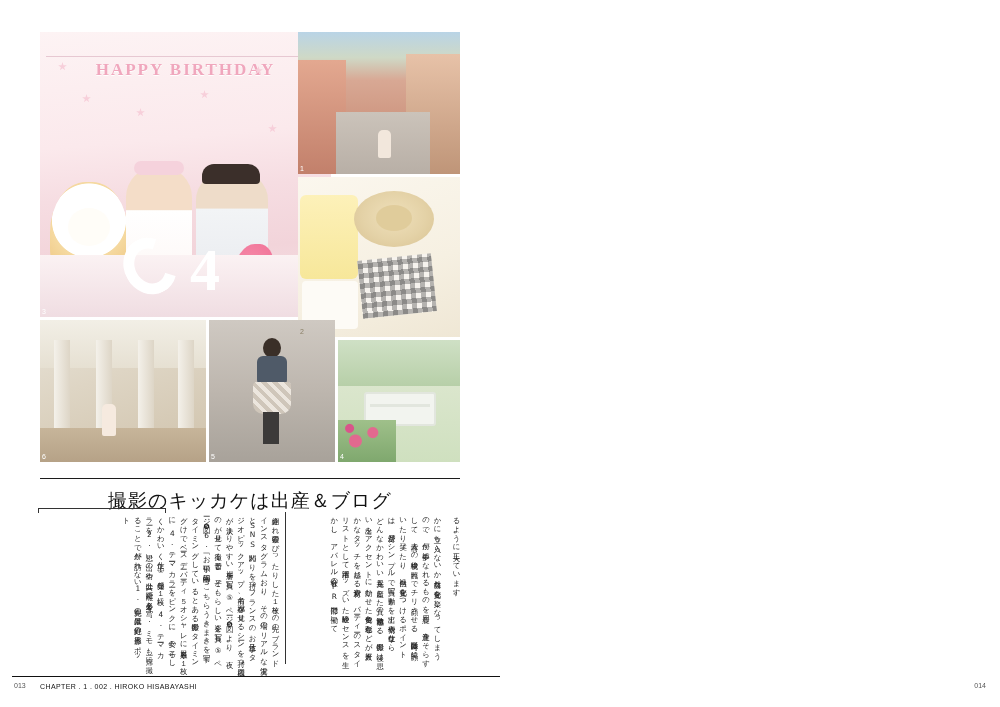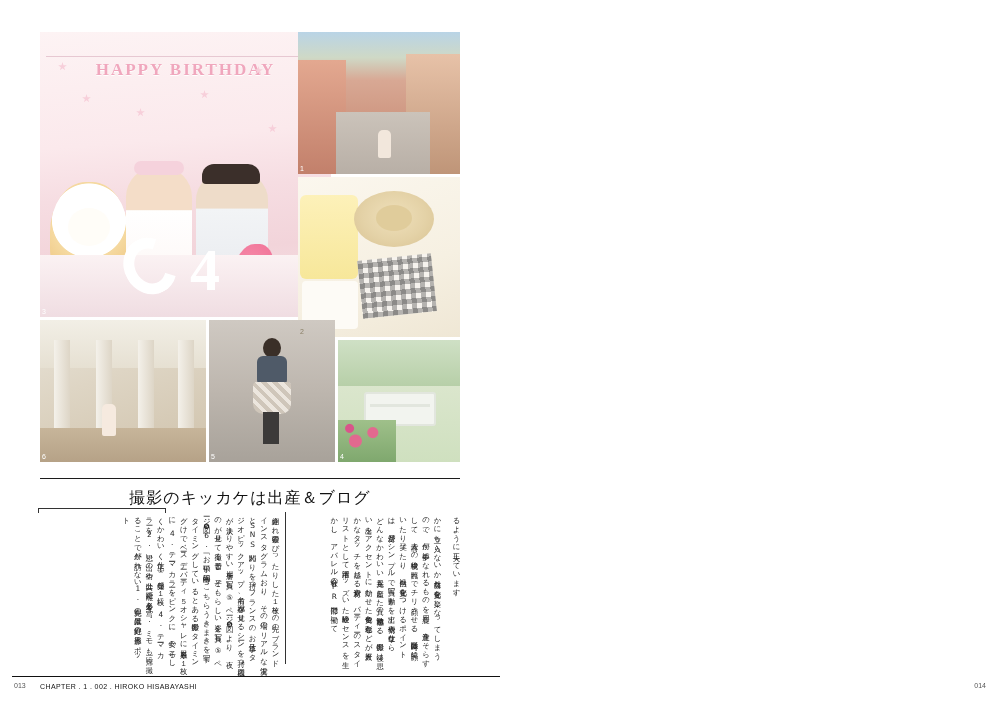--- a/index.html
+++ b/index.html
@@ -132,21 +132,21 @@
   .flowers { position:absolute; left:0; bottom:0; width:58px; height:42px;
     background: radial-gradient(circle at 30% 50%, #e2698f 0 6px, transparent 7px),
                 radial-gradient(circle at 60% 30%, #e2698f 0 5px, transparent 6px),
                 radial-gradient(circle at 20% 20%, #d9558a 0 4px, transparent 5px),
                 linear-gradient(180deg,#9fc08a,#7fa86e); }
 
   
   .rule-top { position: absolute; left: 40px; top: 478px; width: 420px; height: 1px; background: #1c1c1c; }
   .jp-headline {
     position: absolute; left: 40px; top: 488px; width: 420px;
-    text-align: center; font-size: 16px; color: #111;
+    text-align: center; font-size: 19px; color: #111;
     font-family: "DejaVu Sans", sans-serif; letter-spacing: 1px;
   }
   .vtext-block {
     position: absolute; left: 38px; top: 512px; width: 424px; height: 160px;
     display: flex; flex-direction: row-reverse; justify-content: flex-start; gap: 7px;
   }
   .vcol {
     writing-mode: vertical-rl; text-orientation: upright;
     font-size: 7.4px; line-height: 1.55; color: #222;
     font-family: "DejaVu Sans", sans-serif;

